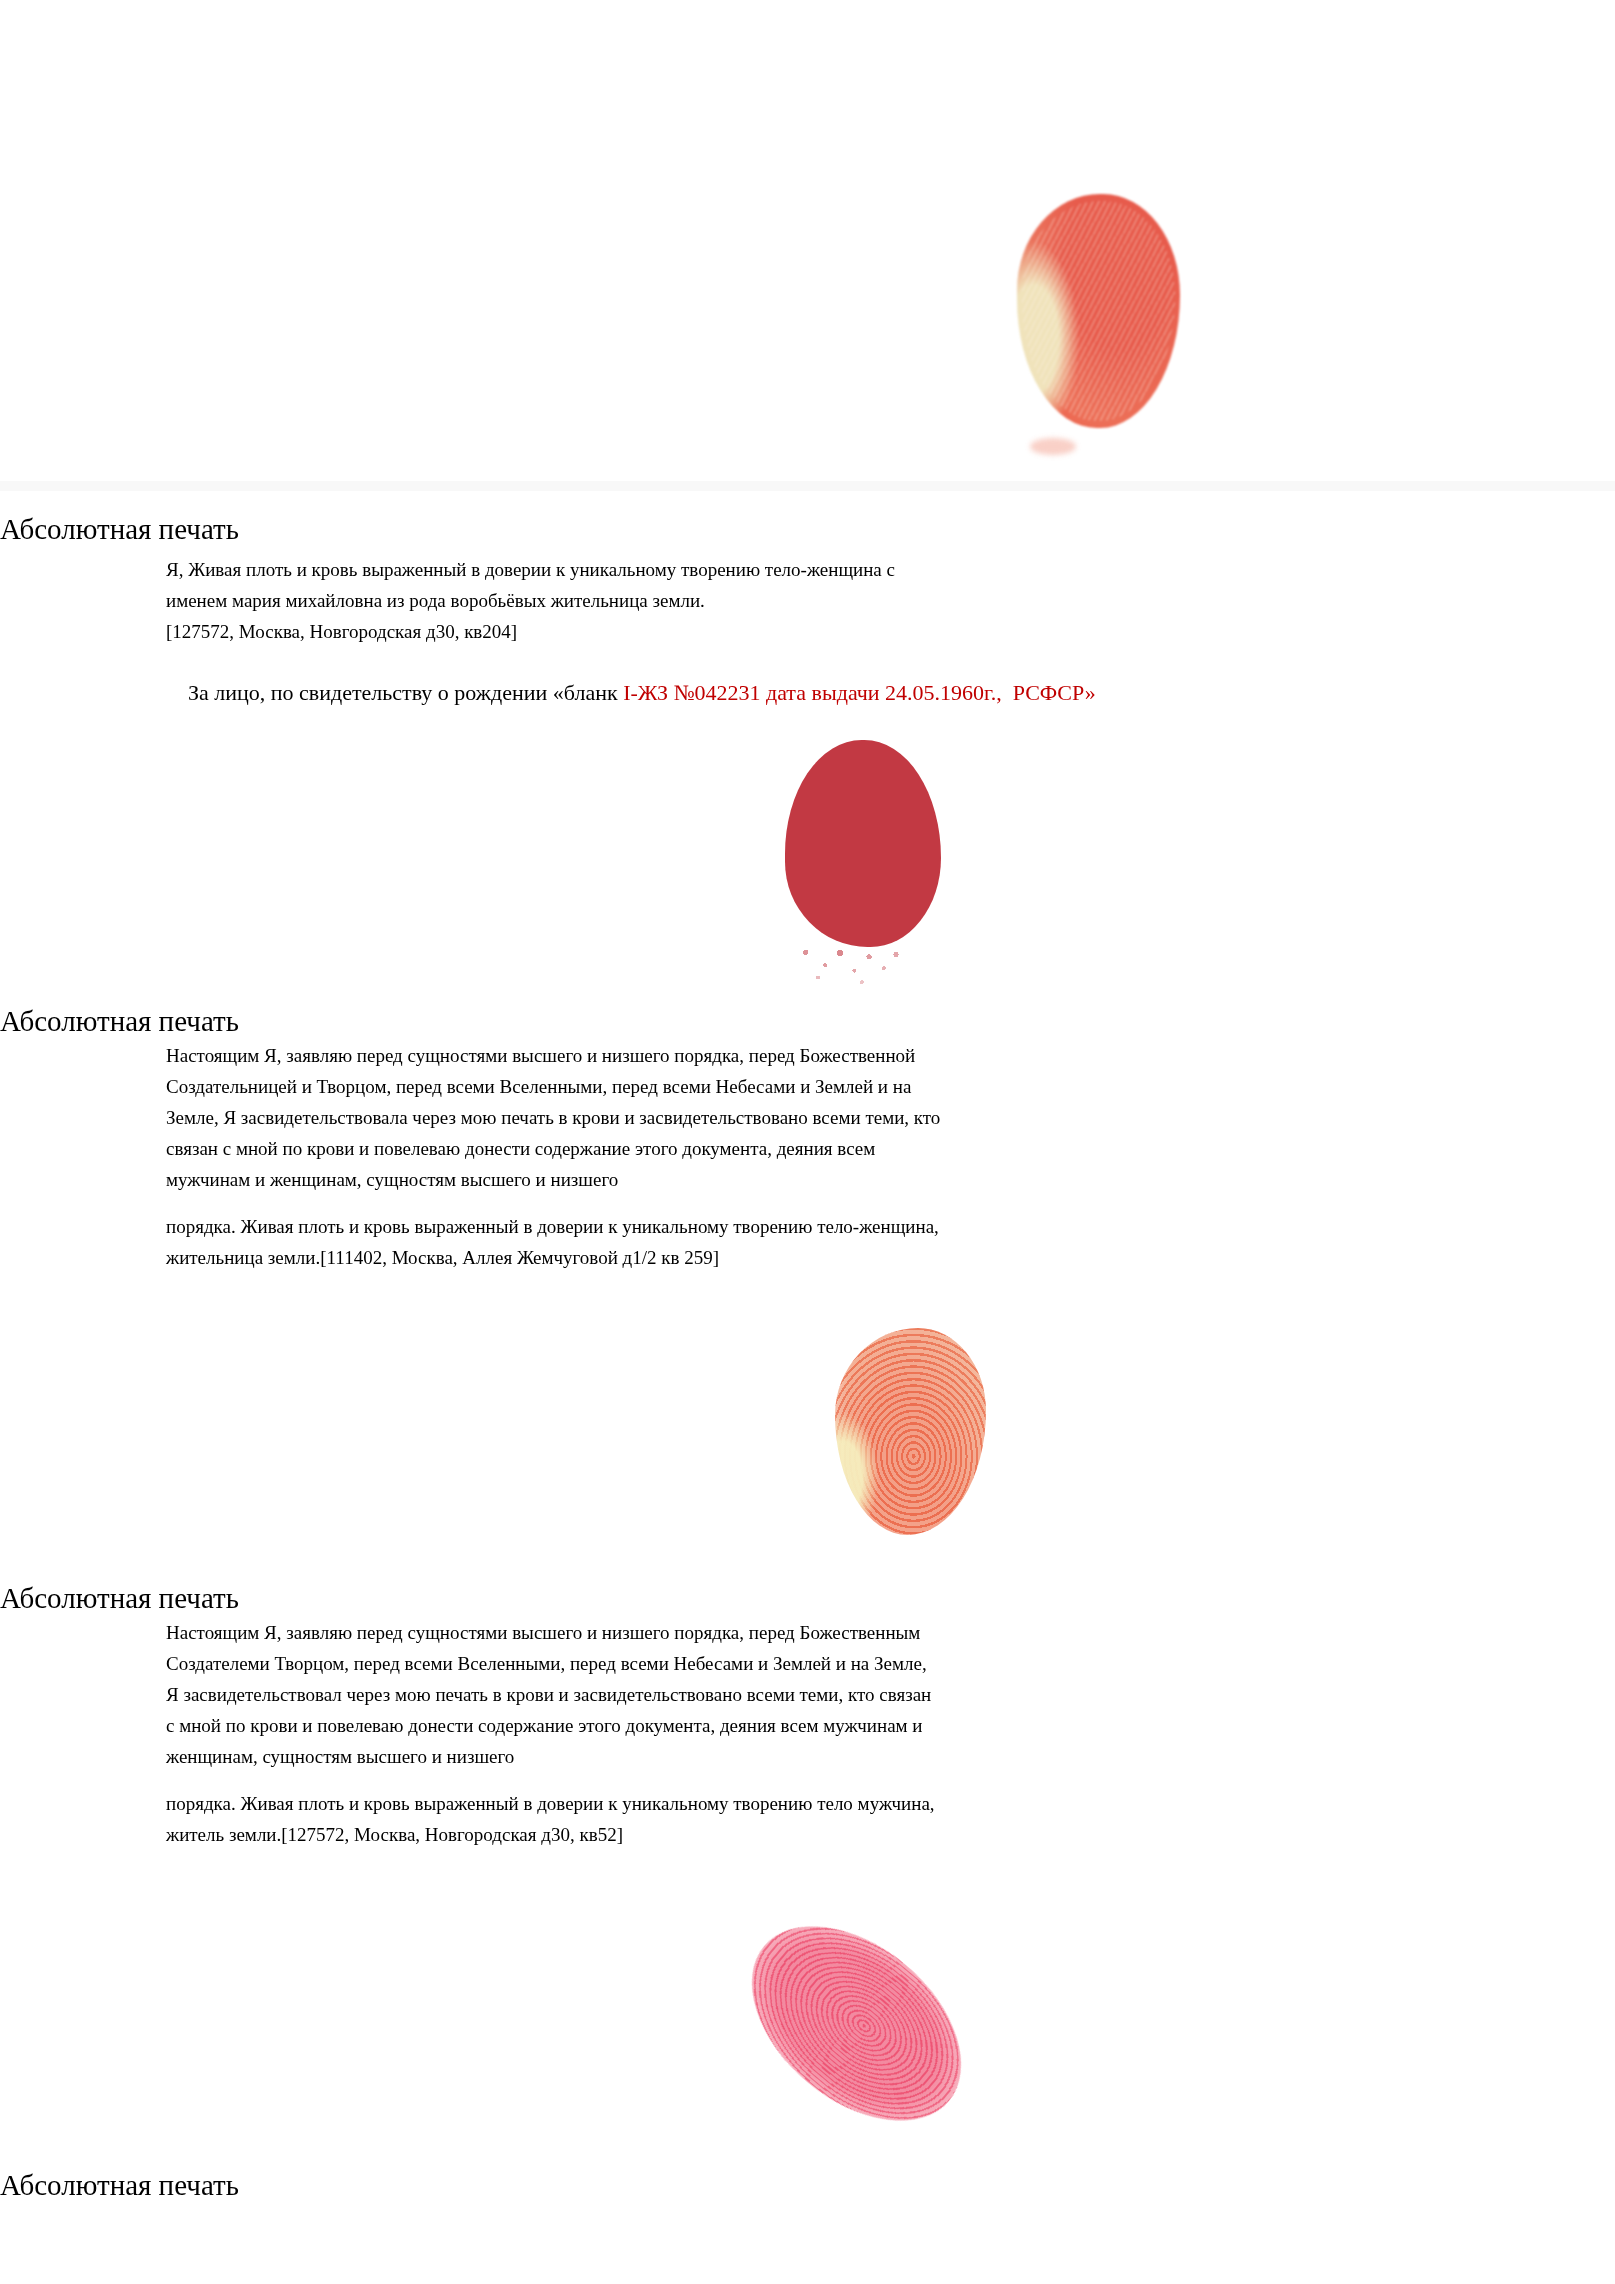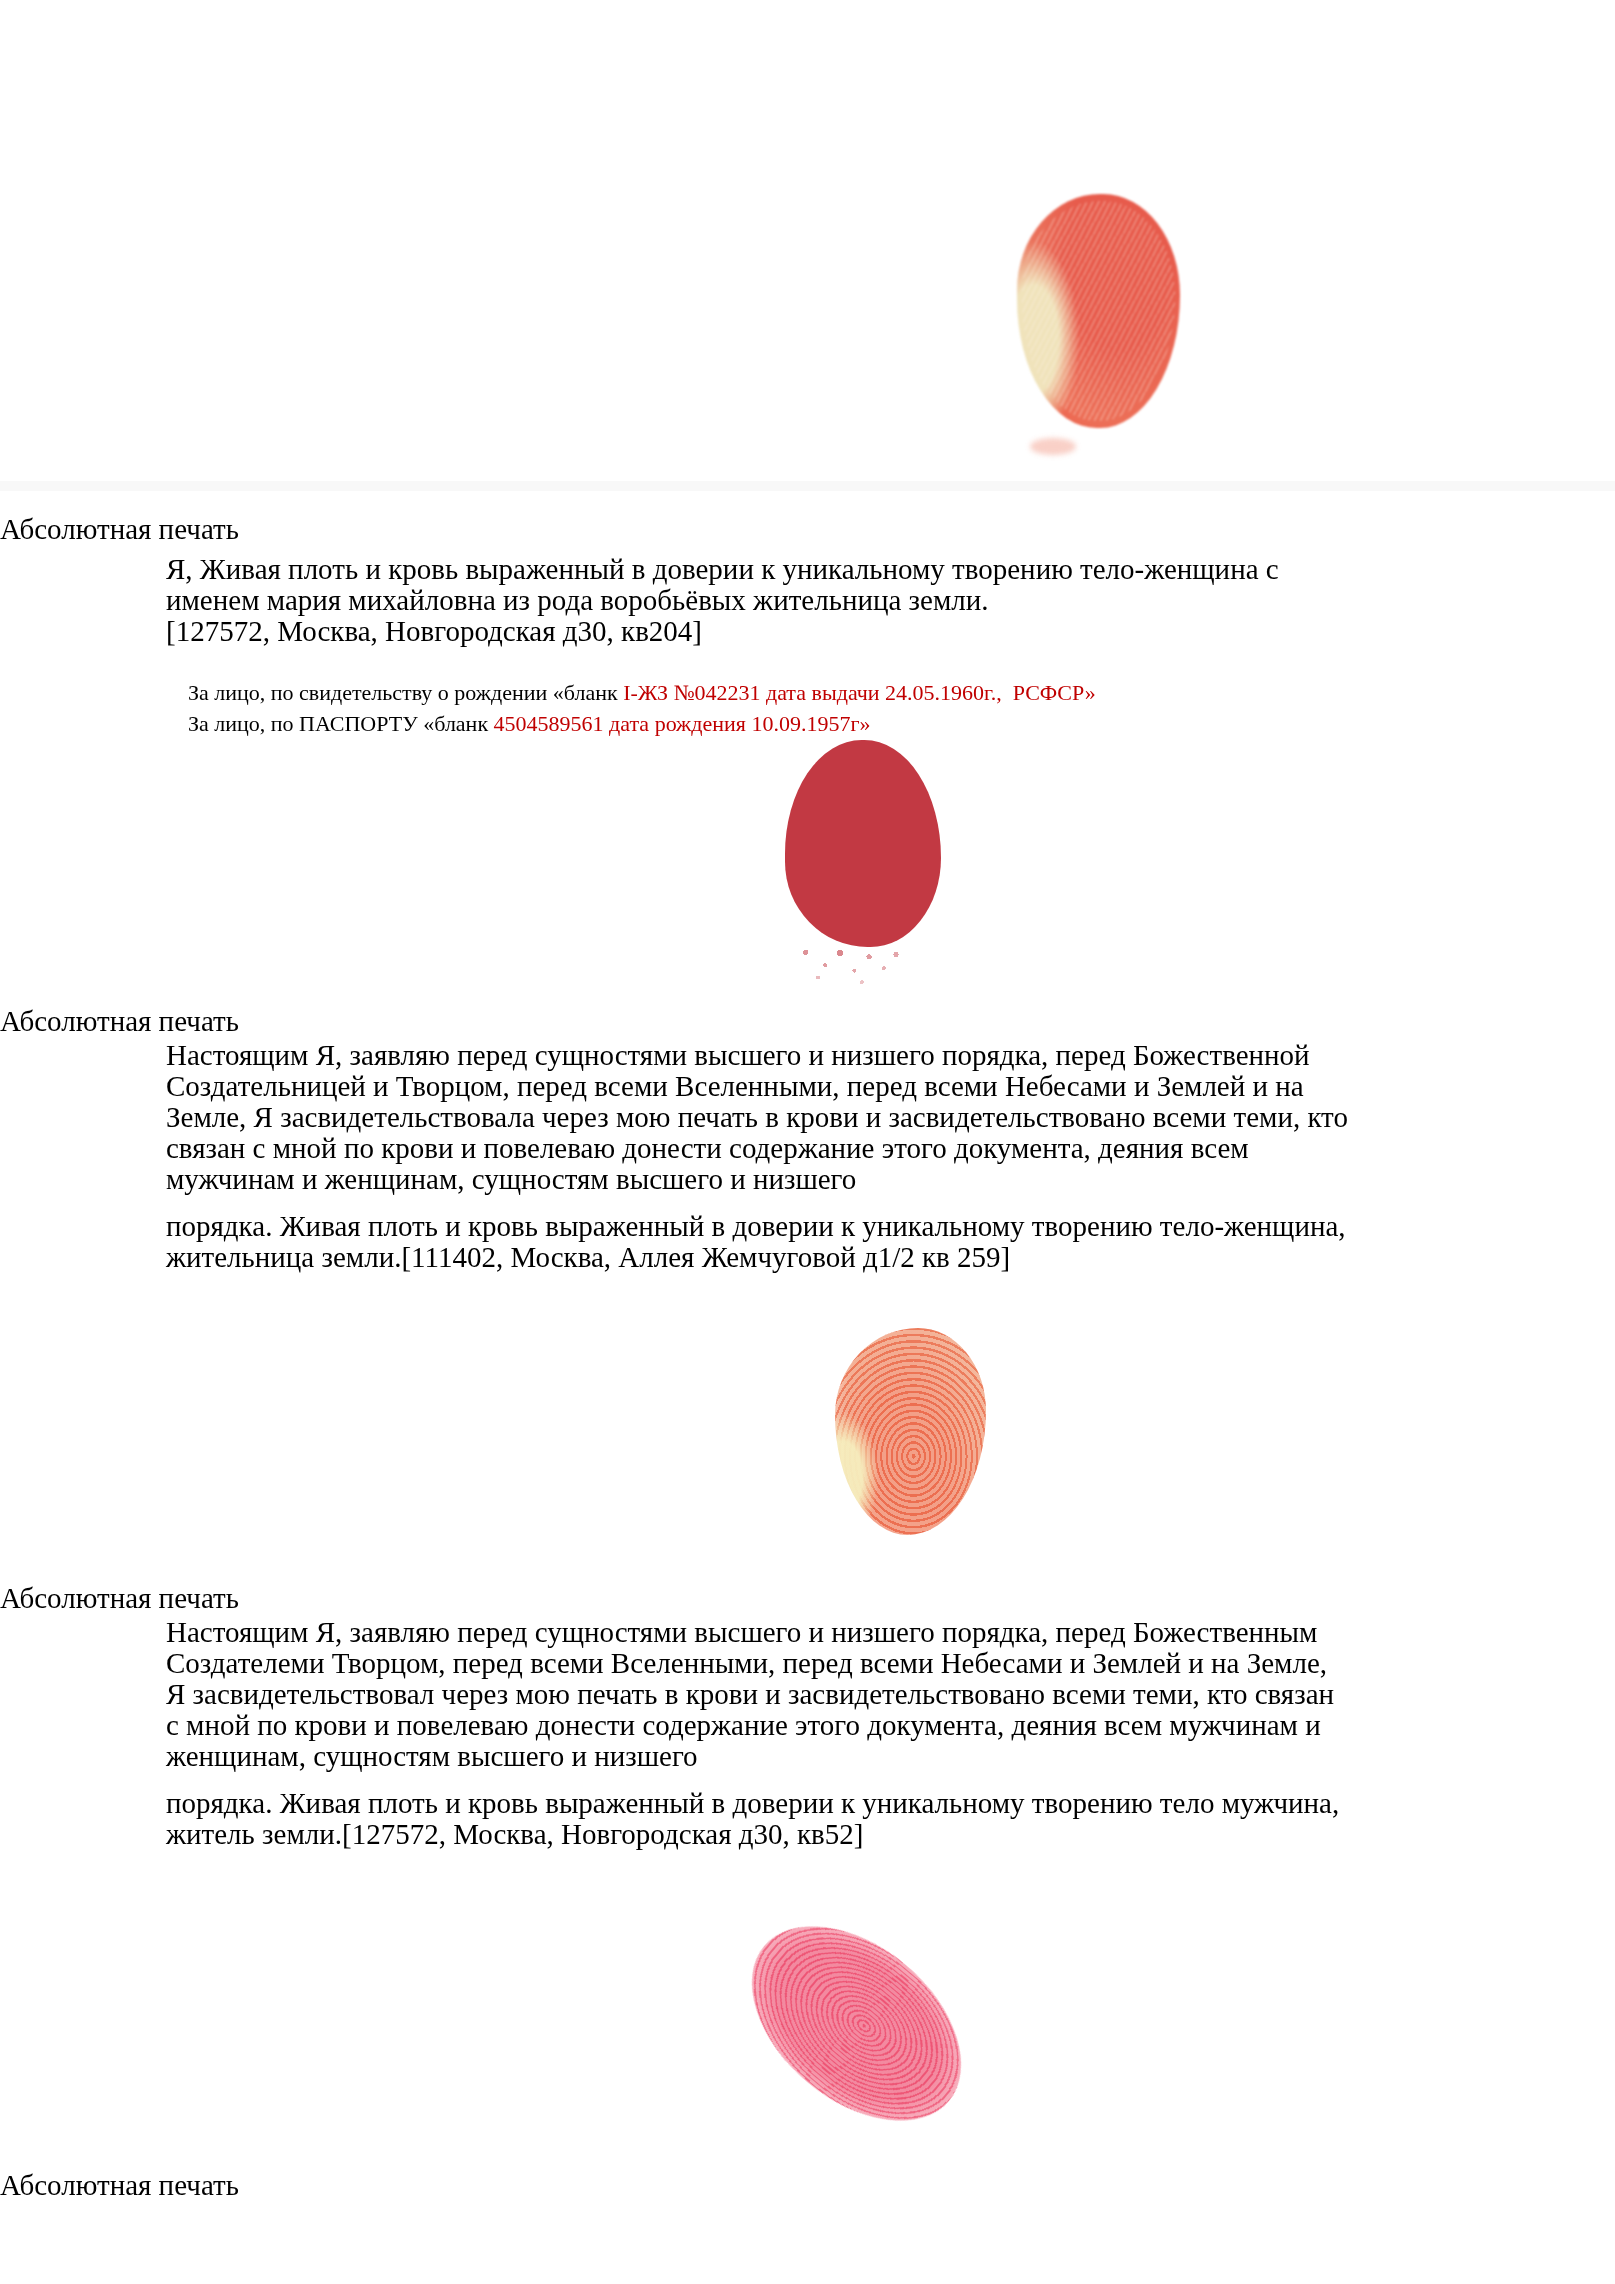--- a/index.html
+++ b/index.html
@@ -21,21 +21,21 @@
     width: 100%;
     text-align: left;
     font-size: 29px;
     line-height: 31px;
     white-space: pre;
   }
   .bodytext {
     position: absolute;
     left: 166px;
     width: 1425px;
-    font-size: 29px;
+    font-size: 19px;
     line-height: 31px;
     white-space: pre-line;
   }
   .mixedline {
     position: absolute;
     left: 166px;
     font-size: 22px;
     line-height: 31px;
     white-space: pre;
   }
@@ -132,23 +132,20 @@
   <div class="heading" style="top:514px;">Абсолютная печать</div>
 
   <div class="bodytext" style="top:554px;">Я, Живая плоть и кровь выраженный в доверии к уникальному творению тело-женщина с
 именем мария михайловна из рода воробьёвых жительница земли.
 [127572, Москва, Новгородская д30, кв204]</div>
 
   <div class="mixedline" style="top:646px;">
     <span>За лицо, по свидетельству о рождении «бланк </span><span class="red">I-ЖЗ №042231 дата выдачи 24.05.1960г.,  РСФСР»</span>
   </div>
 
-  <div class="mixedline" style="top:677px;">
-    <span>За лицо, по ПАСПОРТУ «бланк </span><span class="red">4504589561 дата рождения 10.09.1957г»</span>
-  </div>
 
   <div class="fp fp-2" style="--ink: #c23943;"></div>
 
   <div class="heading" style="top:1006px;">Абсолютная печать</div>
 
   <div class="bodytext" style="top:1040px;">Настоящим Я, заявляю перед сущностями высшего и низшего порядка, перед  Божественной
 Создательницей и Творцом, перед всеми Вселенными, перед всеми   Небесами и Землей и на
 Земле, Я засвидетельствовала через мою печать в крови и   засвидетельствовано всеми теми, кто
 связан с мной по крови и повелеваю донести  содержание   этого документа, деяния всем
 мужчинам и женщинам, сущностям высшего и   низшего</div>

